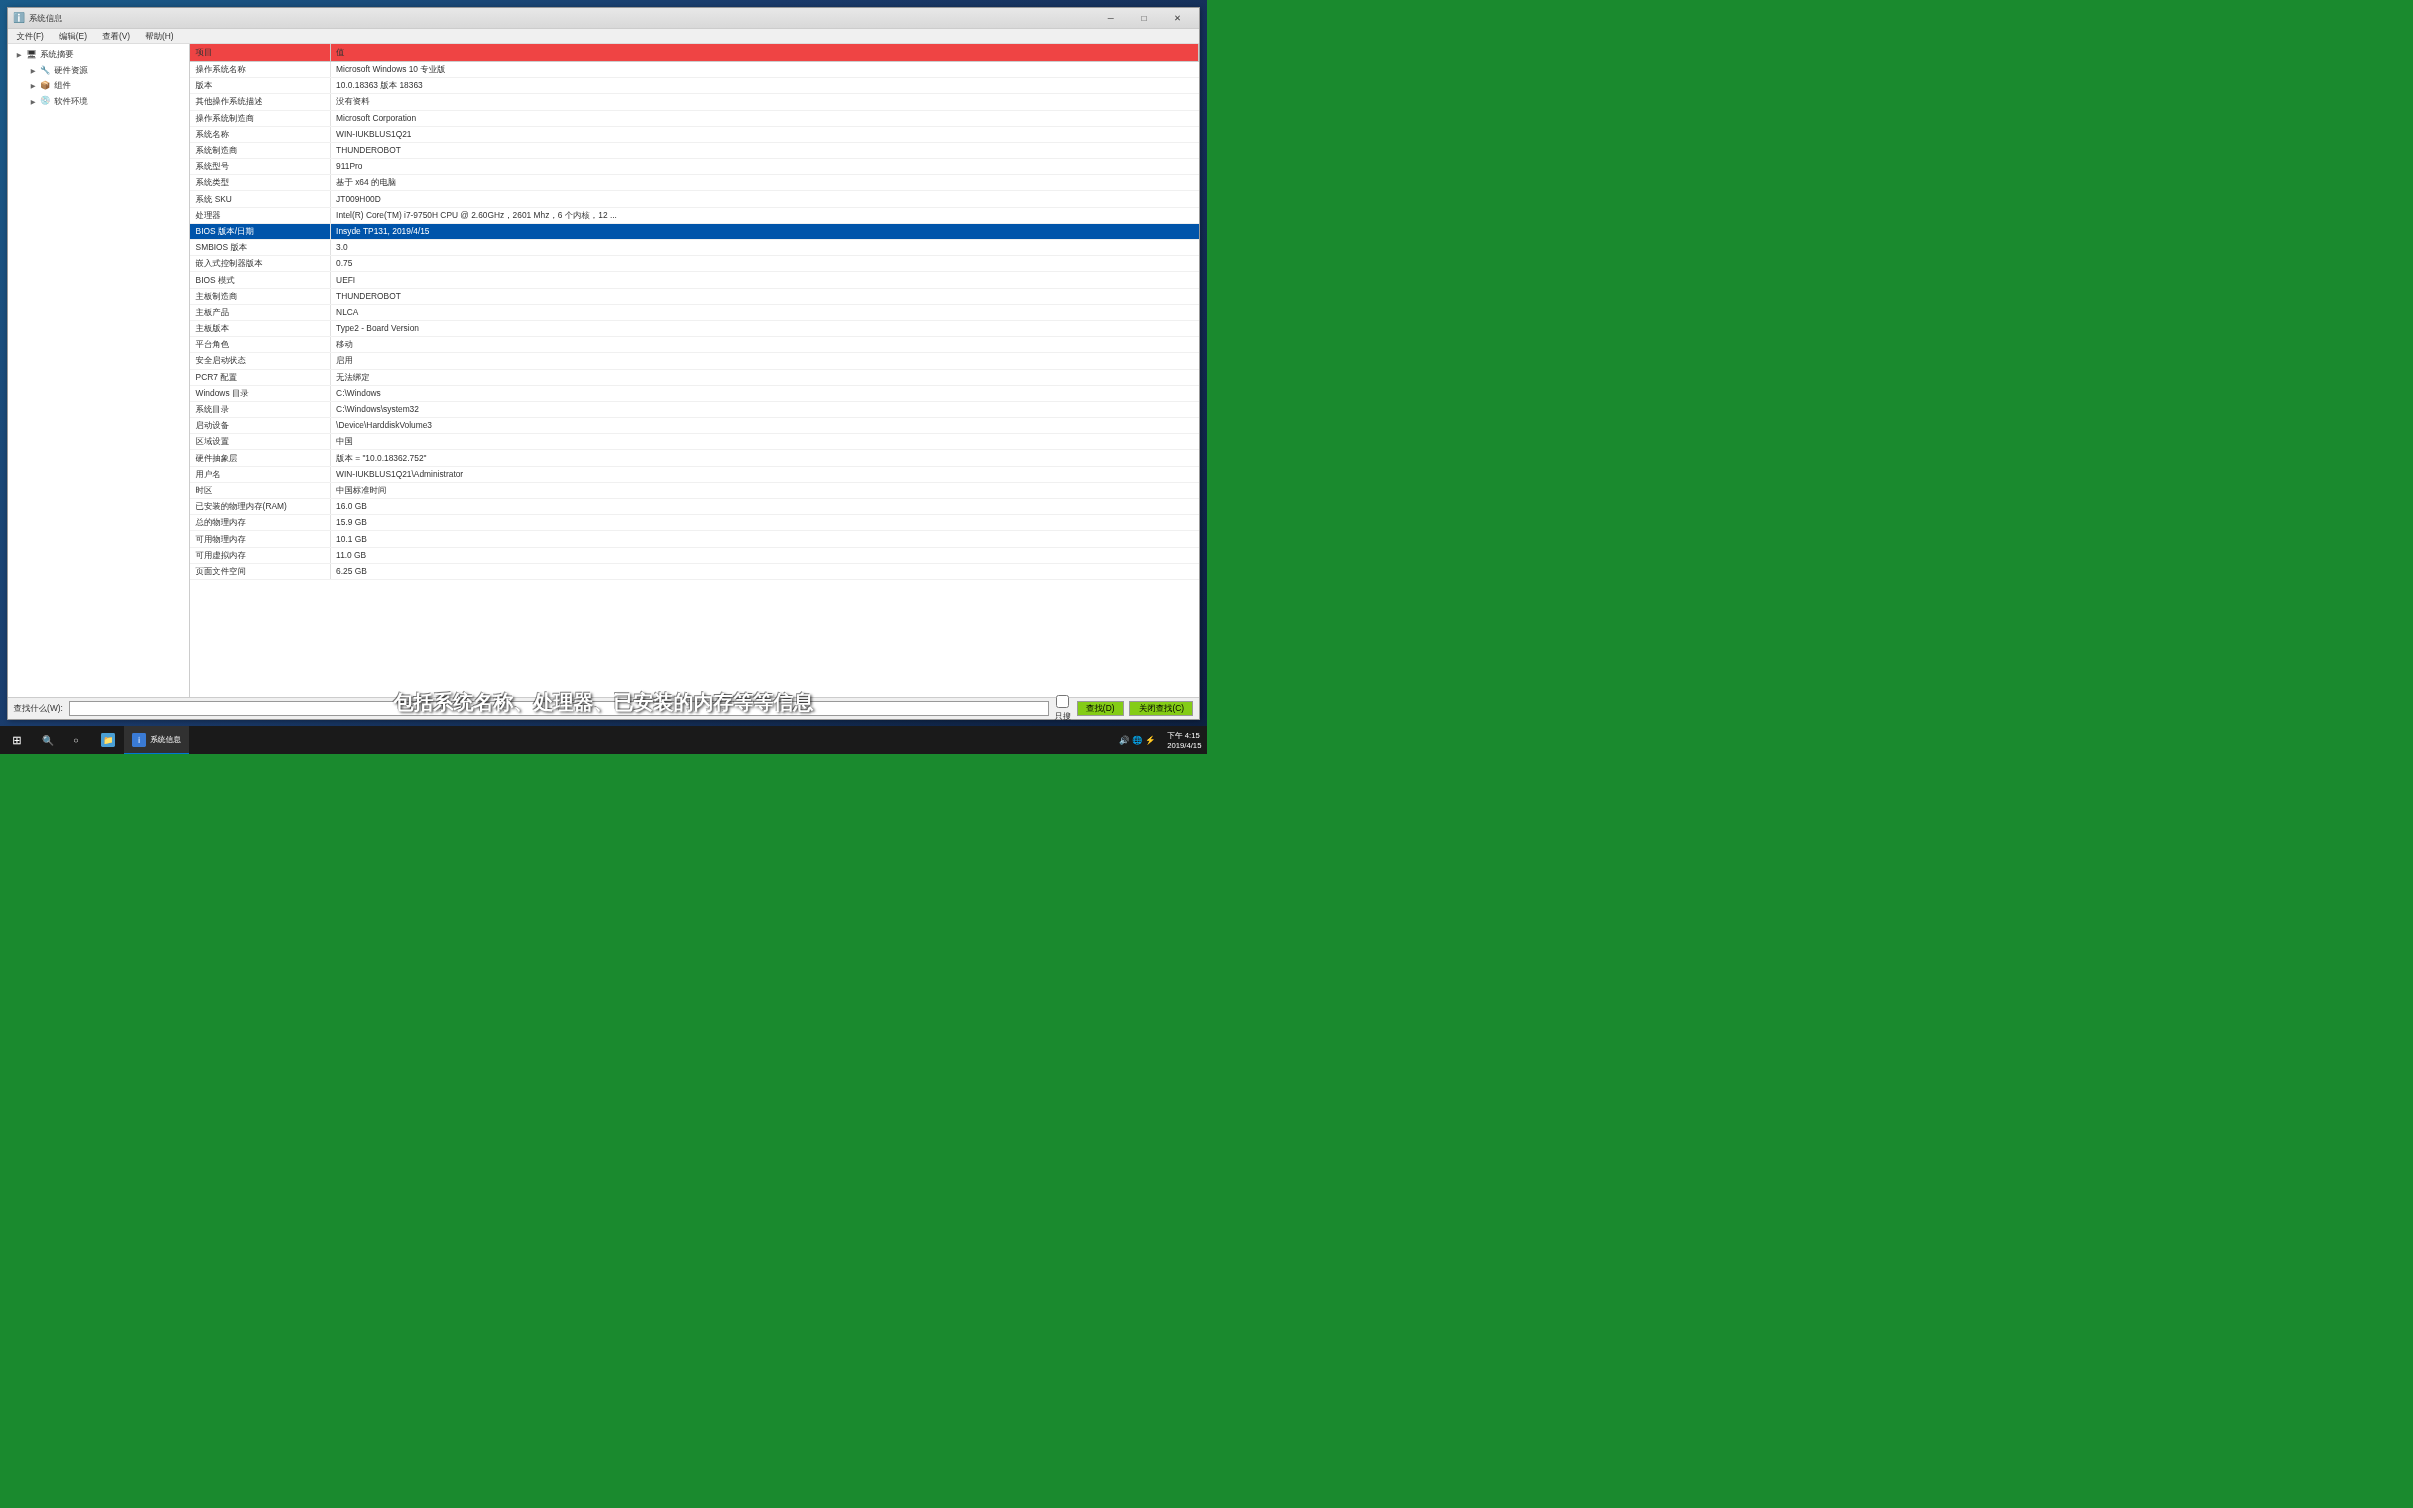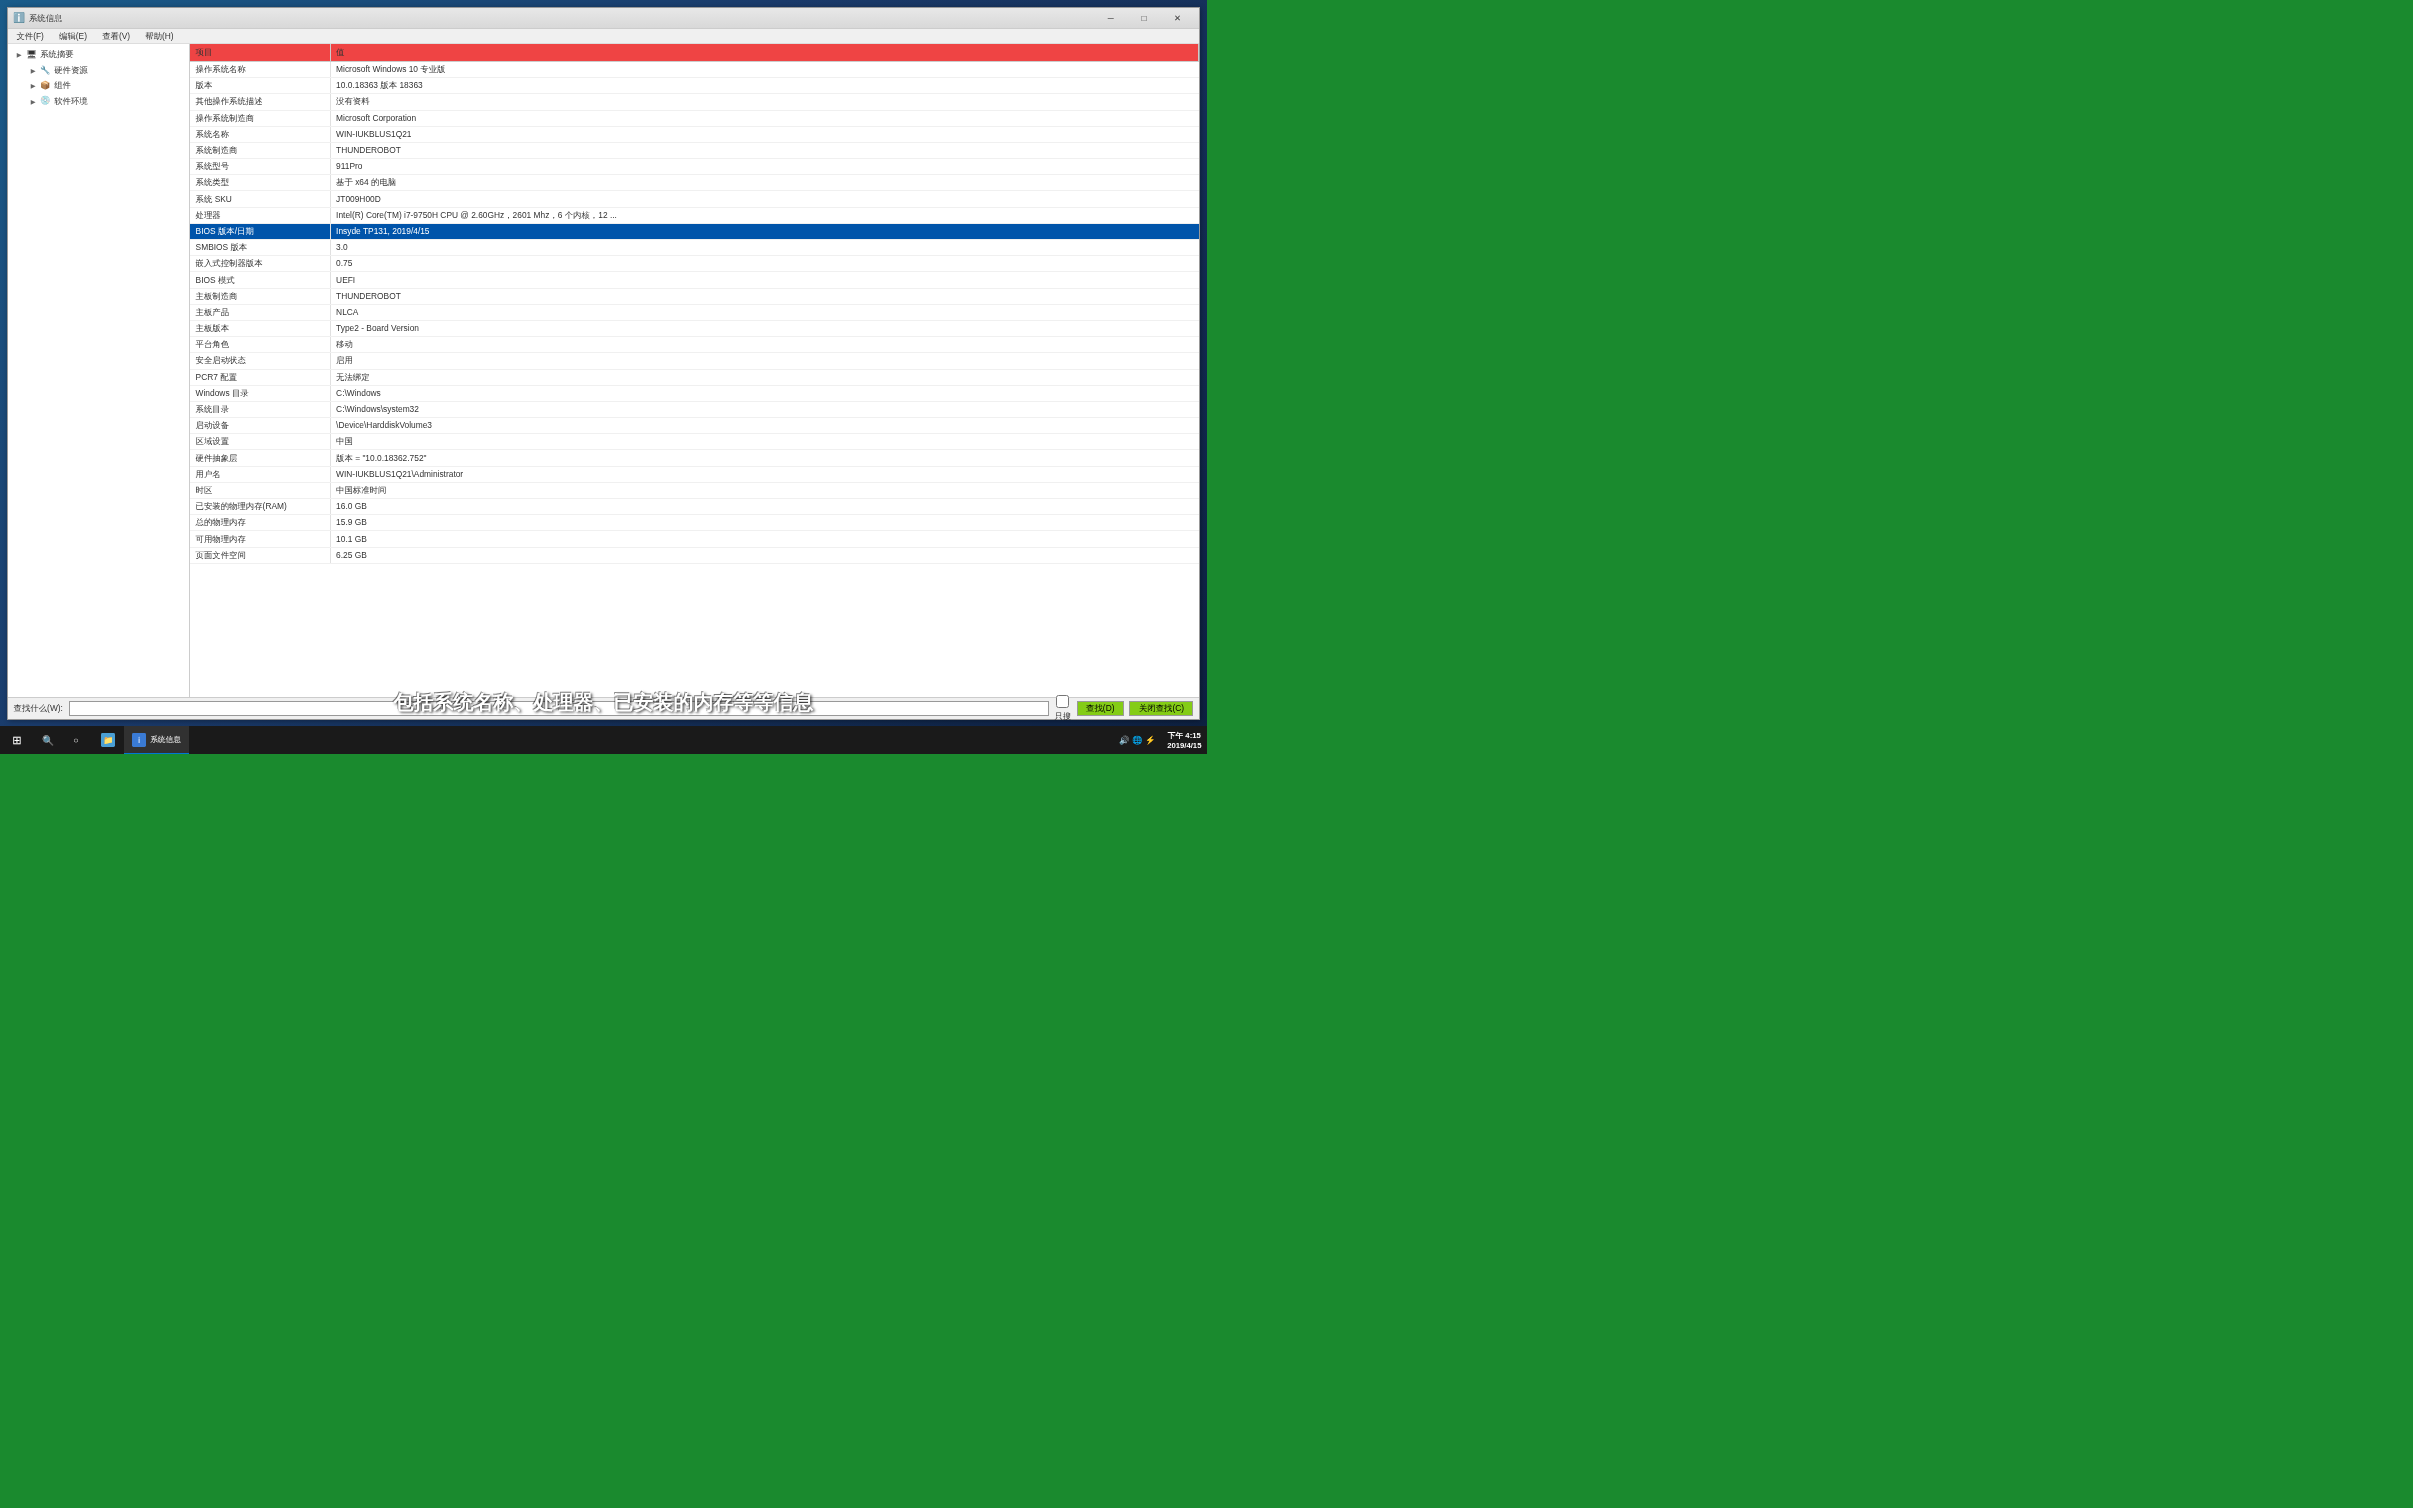--- a/index.html
+++ b/index.html
@@ -101,23 +101,21 @@
     .taskbar-tray {
       display: flex;
       align-items: center;
       padding: 0 5.6px;
       gap: 2.8px;
     }
 
     .taskbar-clock {
       color: white;
       font-size: 7.7px;
-      text-align: center;
       padding: 0 5.6px;
-      font-weight: bold;
     }
 
     
     .desktop-icon {
       position: absolute;
       display: flex;
       flex-direction: column;
       align-items: center;
       width: 45px;
       cursor: pointer;
@@ -550,20 +548,24 @@
               </tr>
               <tr>
                 <td>总的物理内存</td>
                 <td>15.9 GB</td>
               </tr>
               <tr>
                 <td>可用物理内存</td>
                 <td>10.1 GB</td>
               </tr>
               <tr>
+                <td>可用虚拟内存</td>
+                <td>11.0 GB</td>
+              </tr>
+              <tr>
                 <td>页面文件空间</td>
                 <td>6.25 GB</td>
               </tr>
             </tbody>
         </table>
       </div>
     </div>
 
     <div class="statusbar">
       <span class="statusbar-label">查找什么(W):</span>

